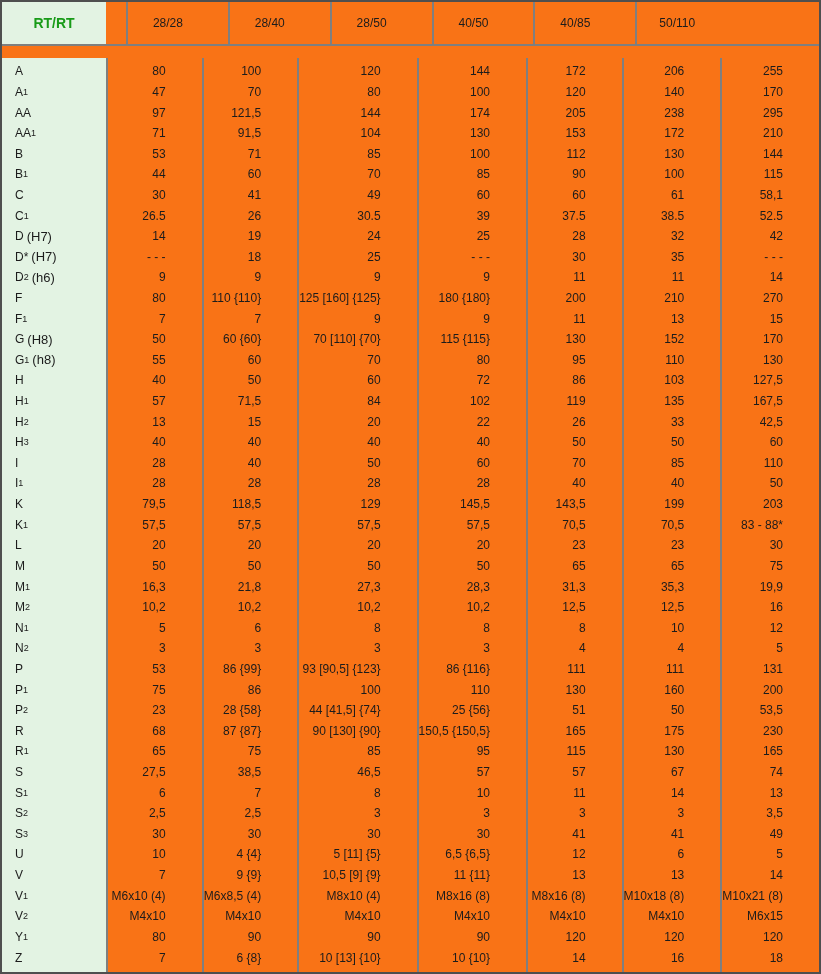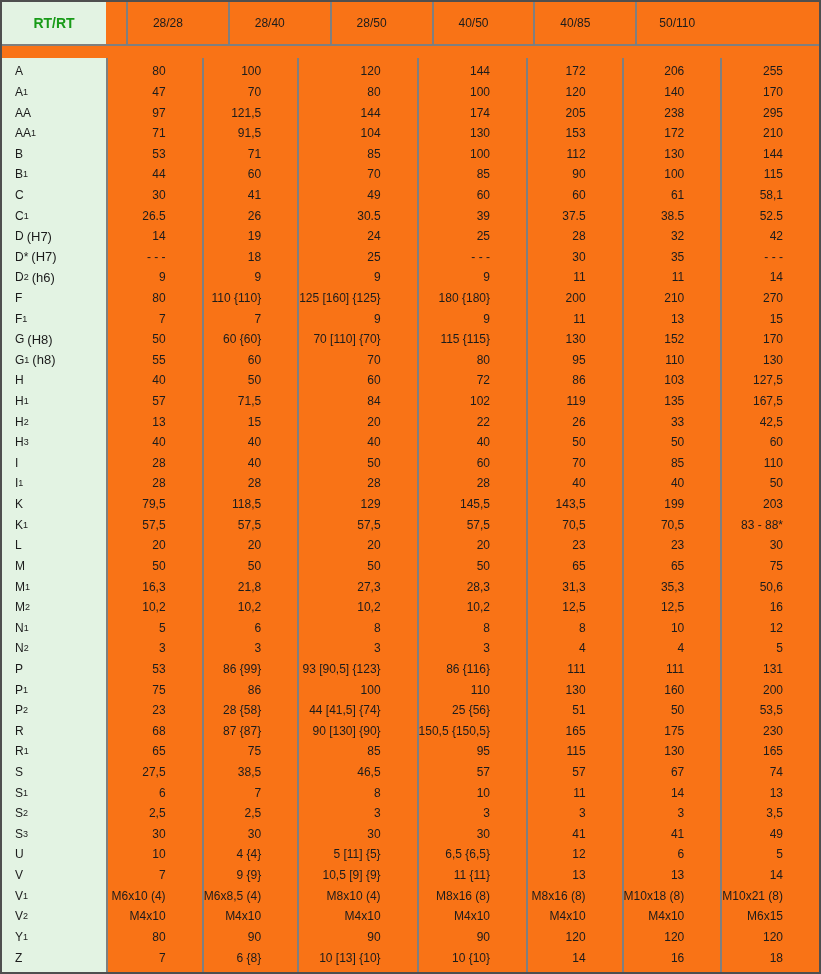--- a/index.html
+++ b/index.html
@@ -536,21 +536,21 @@
         <div class="line value-line">127,5</div>
         <div class="line value-line">167,5</div>
         <div class="line value-line">42,5</div>
         <div class="line value-line">60</div>
         <div class="line value-line">110</div>
         <div class="line value-line">50</div>
         <div class="line value-line">203</div>
         <div class="line value-line">83 - 88*</div>
         <div class="line value-line">30</div>
         <div class="line value-line">75</div>
-        <div class="line value-line">50,6</div>
+        <div class="line value-line">19,9</div>
         <div class="line value-line">16</div>
         <div class="line value-line">12</div>
         <div class="line value-line">5</div>
         <div class="line value-line">131</div>
         <div class="line value-line">200</div>
         <div class="line value-line">53,5</div>
         <div class="line value-line">230</div>
         <div class="line value-line">165</div>
         <div class="line value-line">74</div>
         <div class="line value-line">13</div>

